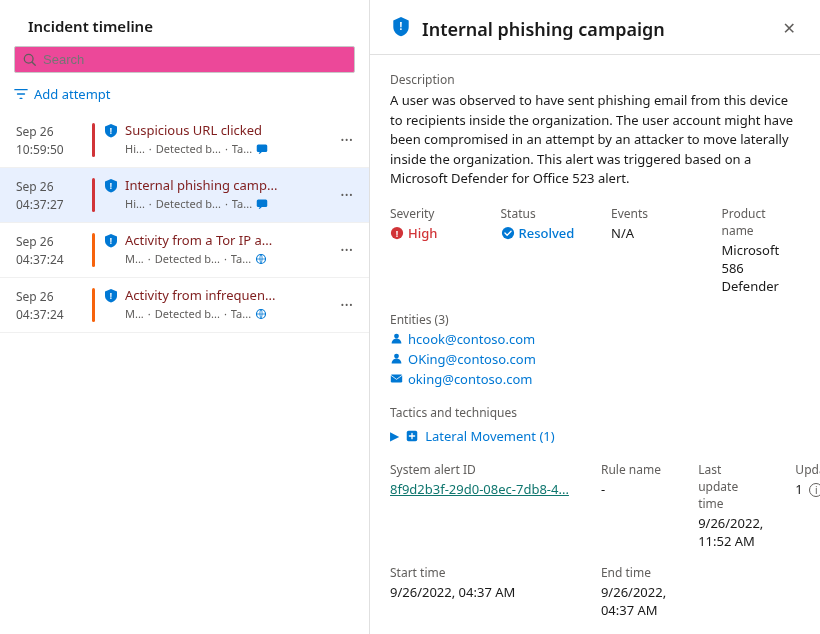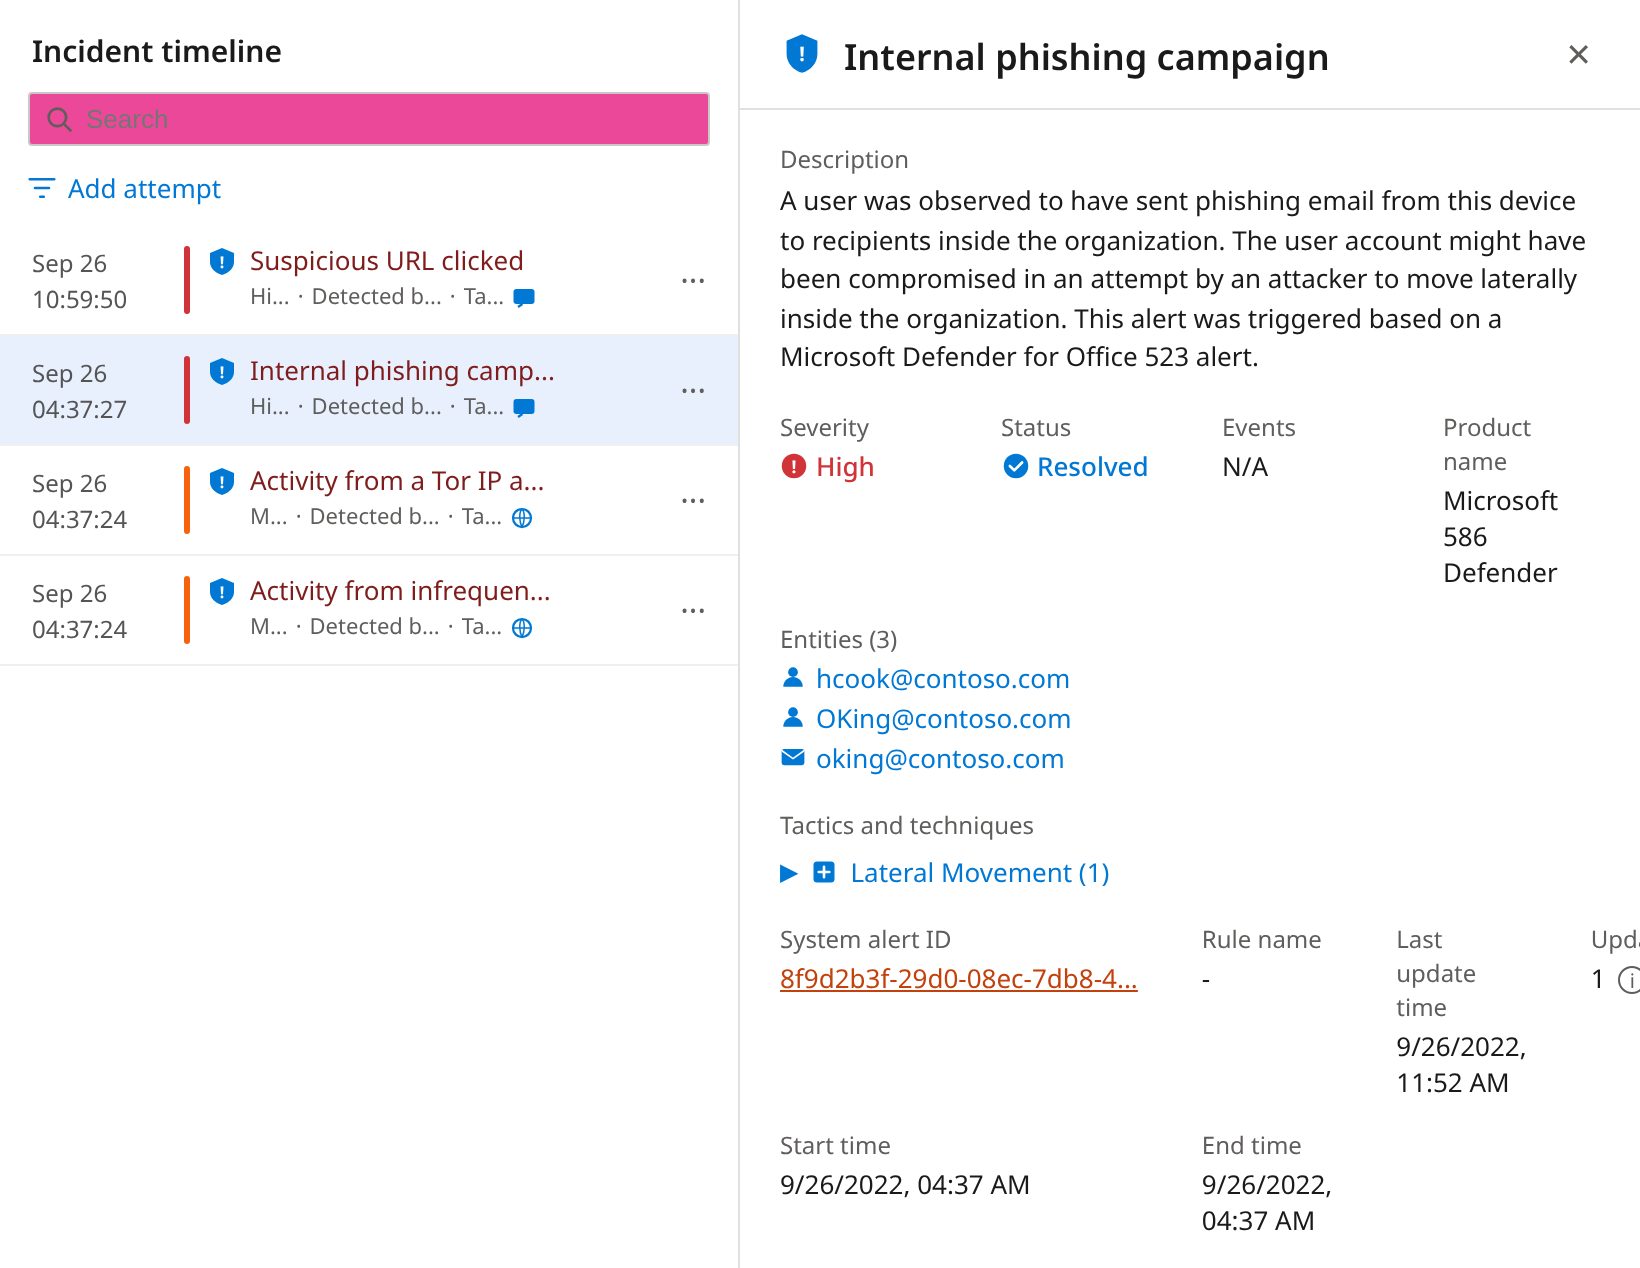--- a/index.html
+++ b/index.html
@@ -19,21 +19,21 @@
       min-width: 370px;
       border-right: 1px solid #e0e0e0;
       display: flex;
       flex-direction: column;
       background: #fff;
     }
 
     .panel-title {
       font-size: 15px;
       font-weight: 600;
-      padding: 16px 16px 10px 16px;
+      padding: 16px 16px 10px 28px;
       color: #1a1a1a;
     }
 
     .search-box {
       margin: 0 14px 8px 14px;
       display: flex;
       align-items: center;
       border: 1px solid #c8c8c8;
       border-radius: 2px;
       padding: 5px 8px;
@@ -284,21 +284,21 @@
       font-size: 12px;
     }
 
     .tactic-value {
       color: #0078d4;
       font-size: 13px;
       cursor: pointer;
     }
 
     .alert-id-link {
-      color: #c2410c;
+      color: #0f766e;
       font-size: 13px;
       cursor: pointer;
       white-space: nowrap;
       overflow: hidden;
       text-overflow: ellipsis;
       max-width: 200px;
       display: block;
     }
 
     .info-icon {

